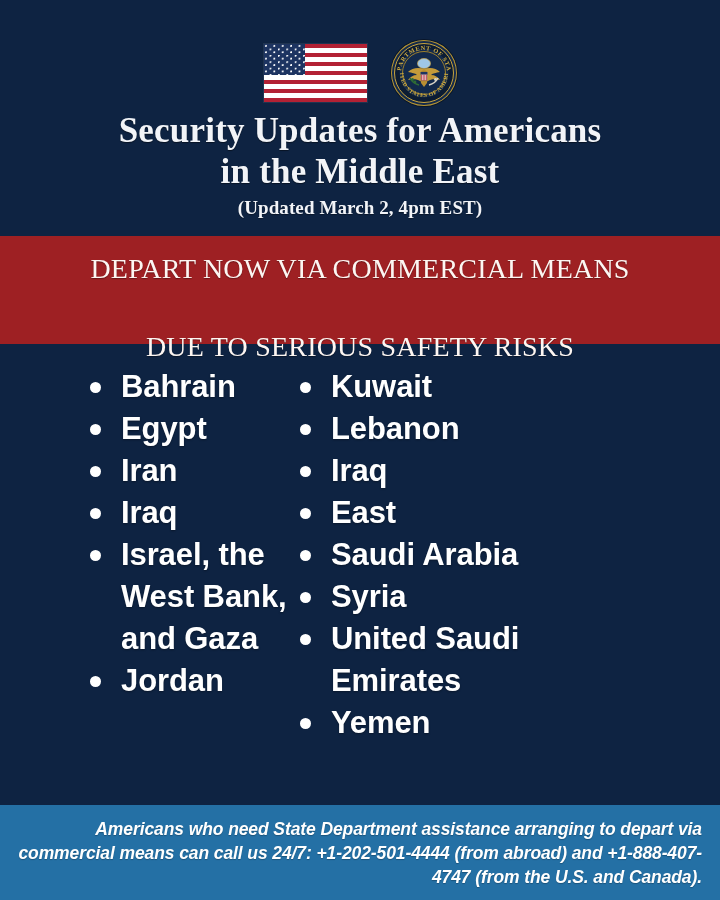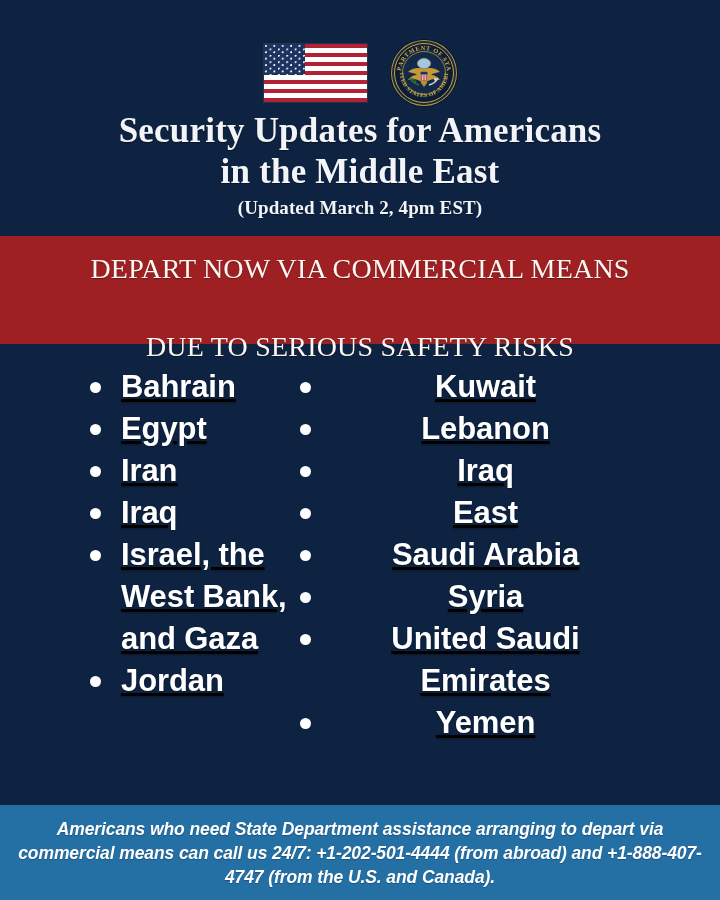--- a/index.html
+++ b/index.html
@@ -159,33 +159,31 @@
     white-space: nowrap;
     margin-top: 36px;
   }
 
   
   .list-area {
     flex: 1 1 auto;
     display: flex;
     justify-content: flex-start;
     padding: 22px 0 0 0;
-    text-decoration: underline;
   }
   .col {
     box-sizing: border-box;
   }
   .col-left {
     width: 300px;
     padding-left: 90px;
   }
   .col-right {
     width: 340px;
     padding-left: 0px;
-    text-align: center;
   }
   .country {
     display: flex;
     align-items: flex-start;
     color: #ffffff;
     font-size: 31px;
     font-weight: 700;
     line-height: 42px;
     letter-spacing: -0.1px;
     text-shadow: 0 1px 2px rgba(0,0,0,0.35);
@@ -213,21 +211,21 @@
     justify-content: center;
     padding: 0 18px;
     box-sizing: border-box;
   }
   .footer-text {
     color: #ffffff;
     font-size: 17.5px;
     font-style: italic;
     font-weight: 700;
     line-height: 24px;
-    text-align: center;
+    text-align: right;
     letter-spacing: -0.1px;
     text-shadow: 0 1px 1px rgba(0,0,0,0.25);
   }
 </style>
 </head>
 <body>
 
 <div class="poster">
 
   <div class="header">

